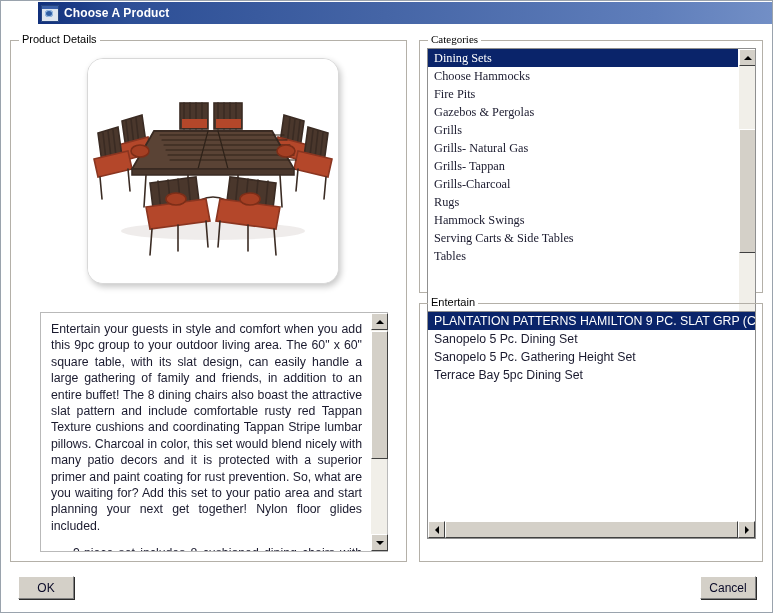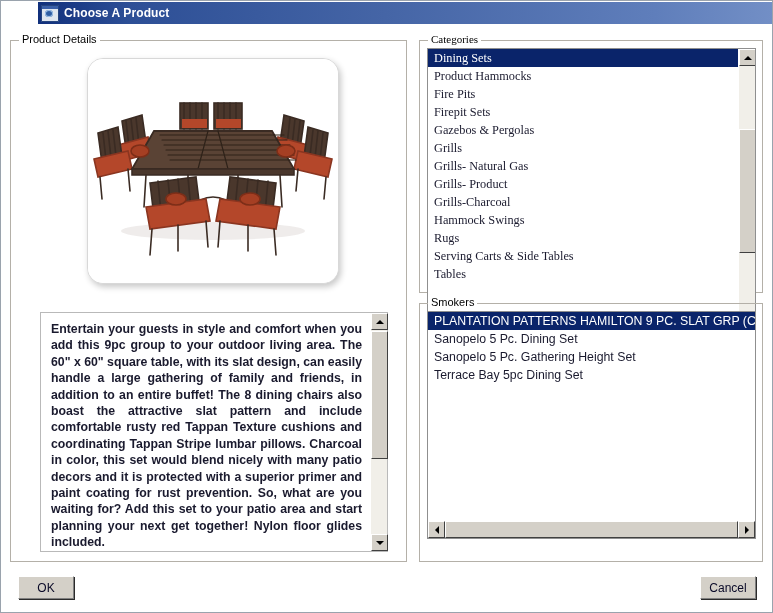--- a/index.html
+++ b/index.html
@@ -161,21 +161,20 @@
     overflow: hidden;
     padding: 8px 8px 0 10px;
     font-size: 12.3px;
     line-height: 16.4px;
     color: #1a1a2e;
     text-align: justify;
     box-sizing: border-box;
   }
   .desc-text p {
     margin: 0 0 11px 0;
-    font-weight: bold;
   }
   .desc-text ul {
     margin: 0;
     padding-left: 22px;
     list-style: disc;
   }
   .desc-text li { margin: 0; }
 
   
   .vscroll {
@@ -435,47 +434,46 @@
           </div>
       </div>
     </div>
   </div>
 
   <div class="groupbox" id="categories-group">
     <span class="gb-legend">Categories</span>
     <div class="listbox" id="categories-list">
       <div class="list-items" id="categories-items">
           <div class="list-row selected">Dining Sets</div>
-          <div class="list-row">Product Hammocks</div>
+          <div class="list-row">Choose Hammocks</div>
           <div class="list-row">Fire Pits</div>
-          <div class="list-row">Firepit Sets</div>
           <div class="list-row">Gazebos &amp; Pergolas</div>
           <div class="list-row">Grills</div>
           <div class="list-row">Grills- Natural Gas</div>
-          <div class="list-row">Grills- Product</div>
+          <div class="list-row">Grills- Tappan</div>
           <div class="list-row">Grills-Charcoal</div>
+          <div class="list-row">Rugs</div>
           <div class="list-row">Hammock Swings</div>
-          <div class="list-row">Rugs</div>
           <div class="list-row">Serving Carts &amp; Side Tables</div>
           <div class="list-row">Tables</div>
         </div>
       <div class="vscroll">
         <div class="sb-btn up">
             <span class="arrow up"></span>
           </div>
         <div class="sb-thumb" style="top:80px;height:124px;"></div>
         <div class="sb-btn down">
             <span class="arrow down"></span>
           </div>
       </div>
     </div>
   </div>
 
   <div class="groupbox" id="products-group">
-    <span class="gb-legend">Smokers</span>
+    <span class="gb-legend">Entertain</span>
     <div class="listbox" id="products-list">
       <div class="products-inner">
         <div class="list-items" id="products-items">
             <div class="list-row selected">PLANTATION PATTERNS HAMILTON 9 PC. SLAT GRP (CHARCOAL)</div>
             <div class="list-row">Sanopelo 5 Pc. Dining Set</div>
             <div class="list-row">Sanopelo 5 Pc. Gathering Height Set</div>
             <div class="list-row">Terrace Bay 5pc Dining Set</div>
           </div>
       </div>
       <div class="hscroll">

